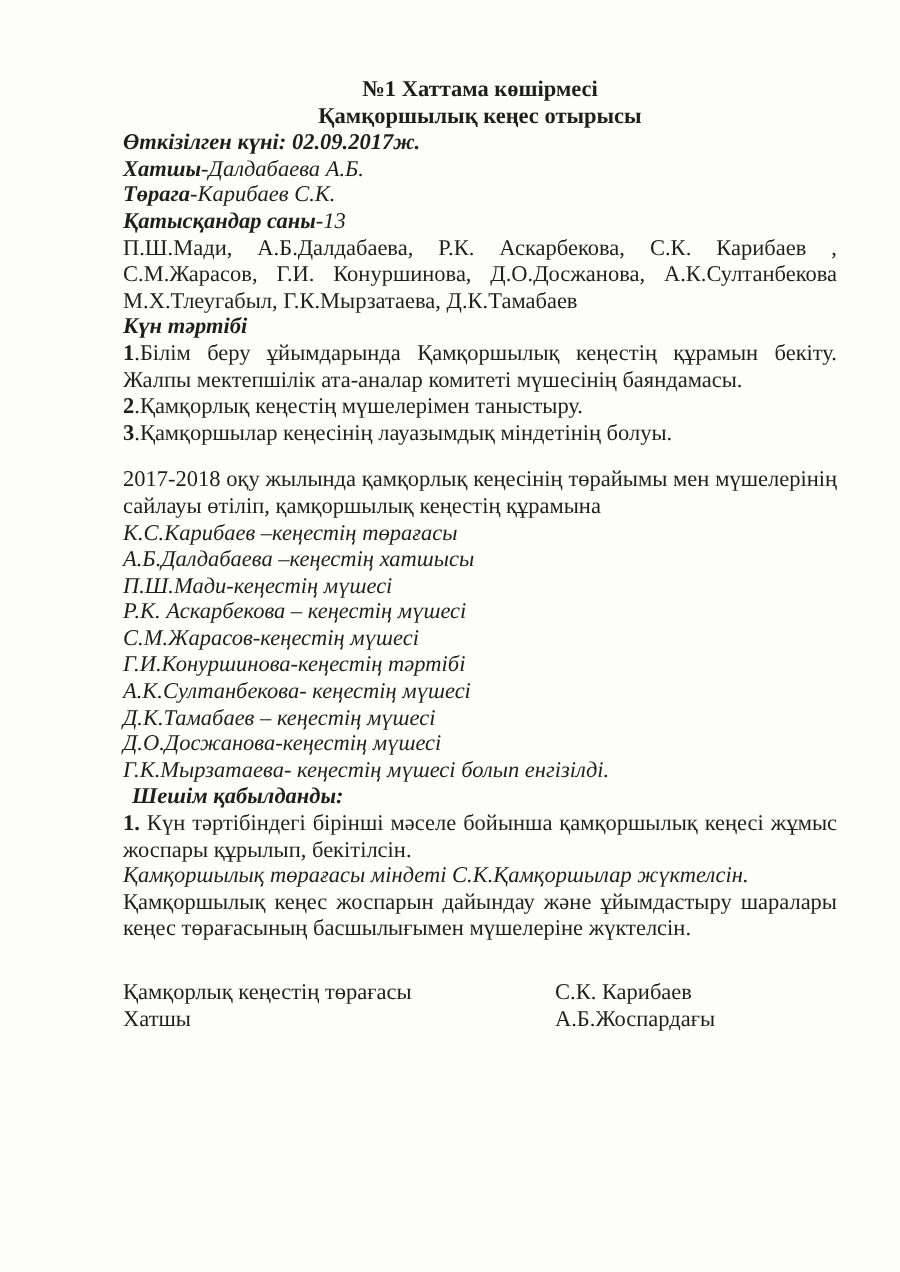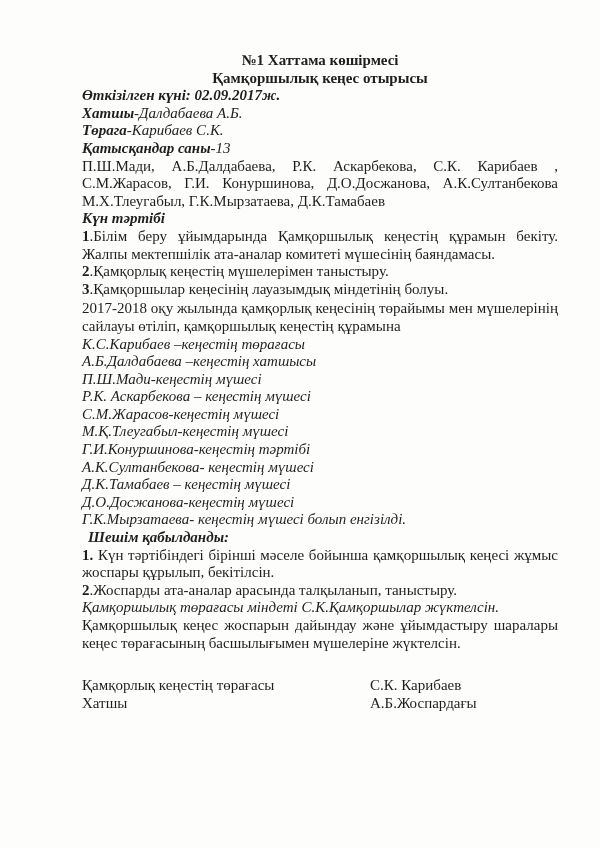--- a/index.html
+++ b/index.html
@@ -21,21 +21,21 @@
     position:absolute;
     left:82px; top:52px;
     width:476px;
   }
   .title { text-align:center; font-weight:bold; }
   .line { margin:0;font-style:italic; }
   .para { margin:0; }
   .justify { text-align:justify; }
   .bold { font-weight:bold; }
   b { font-weight:bold; }
-  .gap-a { margin-top:2px; }
+  .gap-a { margin-top:14px; }
   .indent { padding-left:6px; }
   .sigs { margin-top:25px; }
   .sig-row { position:relative; height:17.6px;font-family:Liberation Serif, serif; }
   .sig-role { display:inline-block; }
   .sig-name { position:absolute; left:288px; top:0; white-space:nowrap; }
 </style>
 </head>
 <body>
 
 <div class="page">
@@ -60,31 +60,29 @@
     <p class="para"><b>2</b><span>.Қамқорлық кеңестің мүшелерімен таныстыру.</span></p>
     <p class="para"><b>3</b><span>.Қамқоршылар кеңесінің лауазымдық міндетінің болуы.</span></p>
 
     <p class="para justify gap-a">2017-2018 оқу жылында қамқорлық кеңесінің төрайымы мен мүшелерінің сайлауы өтіліп, қамқоршылық кеңестің құрамына</p>
 
     <div class="line">К.С.Карибаев –кеңестің төрағасы</div>
     <div class="line">А.Б.Далдабаева –кеңестің хатшысы</div>
     <div class="line">П.Ш.Мади-кеңестің мүшесі</div>
     <div class="line">Р.К. Аскарбекова – кеңестің мүшесі</div>
     <div class="line">С.М.Жарасов-кеңестің мүшесі</div>
-    <div class="line">М.Қ.Тлеугабыл-кеңестің мүшесі</div>
     <div class="line">Г.И.Конуршинова-кеңестің тәртібі</div>
     <div class="line">А.К.Султанбекова- кеңестің мүшесі</div>
     <div class="line">Д.К.Тамабаев – кеңестің мүшесі</div>
     <div class="line">Д.О.Досжанова-кеңестің мүшесі</div>
     <div class="line">Г.К.Мырзатаева- кеңестің мүшесі болып енгізілді.</div>
 
     <div class="line bold indent">Шешім қабылданды:</div>
 
     <p class="para justify"><b>1.</b><span> Күн тәртібіндегі бірінші мәселе бойынша қамқоршылық кеңесі жұмыс жоспары құрылып, бекітілсін.</span></p>
-    <p class="para"><b>2</b><span>.Жоспарды ата-аналар арасында талқыланып, таныстыру.</span></p>
 
     <div class="line">Қамқоршылық төрағасы міндеті С.К.Қамқоршылар жүктелсін.</div>
     <p class="para justify">Қамқоршылық кеңес жоспарын дайындау және ұйымдастыру шаралары кеңес төрағасының басшылығымен мүшелеріне жүктелсін.</p>
 
     <div class="sigs">
       <div class="sig-row">
         <span class="sig-role">Қамқорлық кеңестің төрағасы</span>
         <span class="sig-name">С.К. Карибаев</span>
       </div>
       <div class="sig-row">

